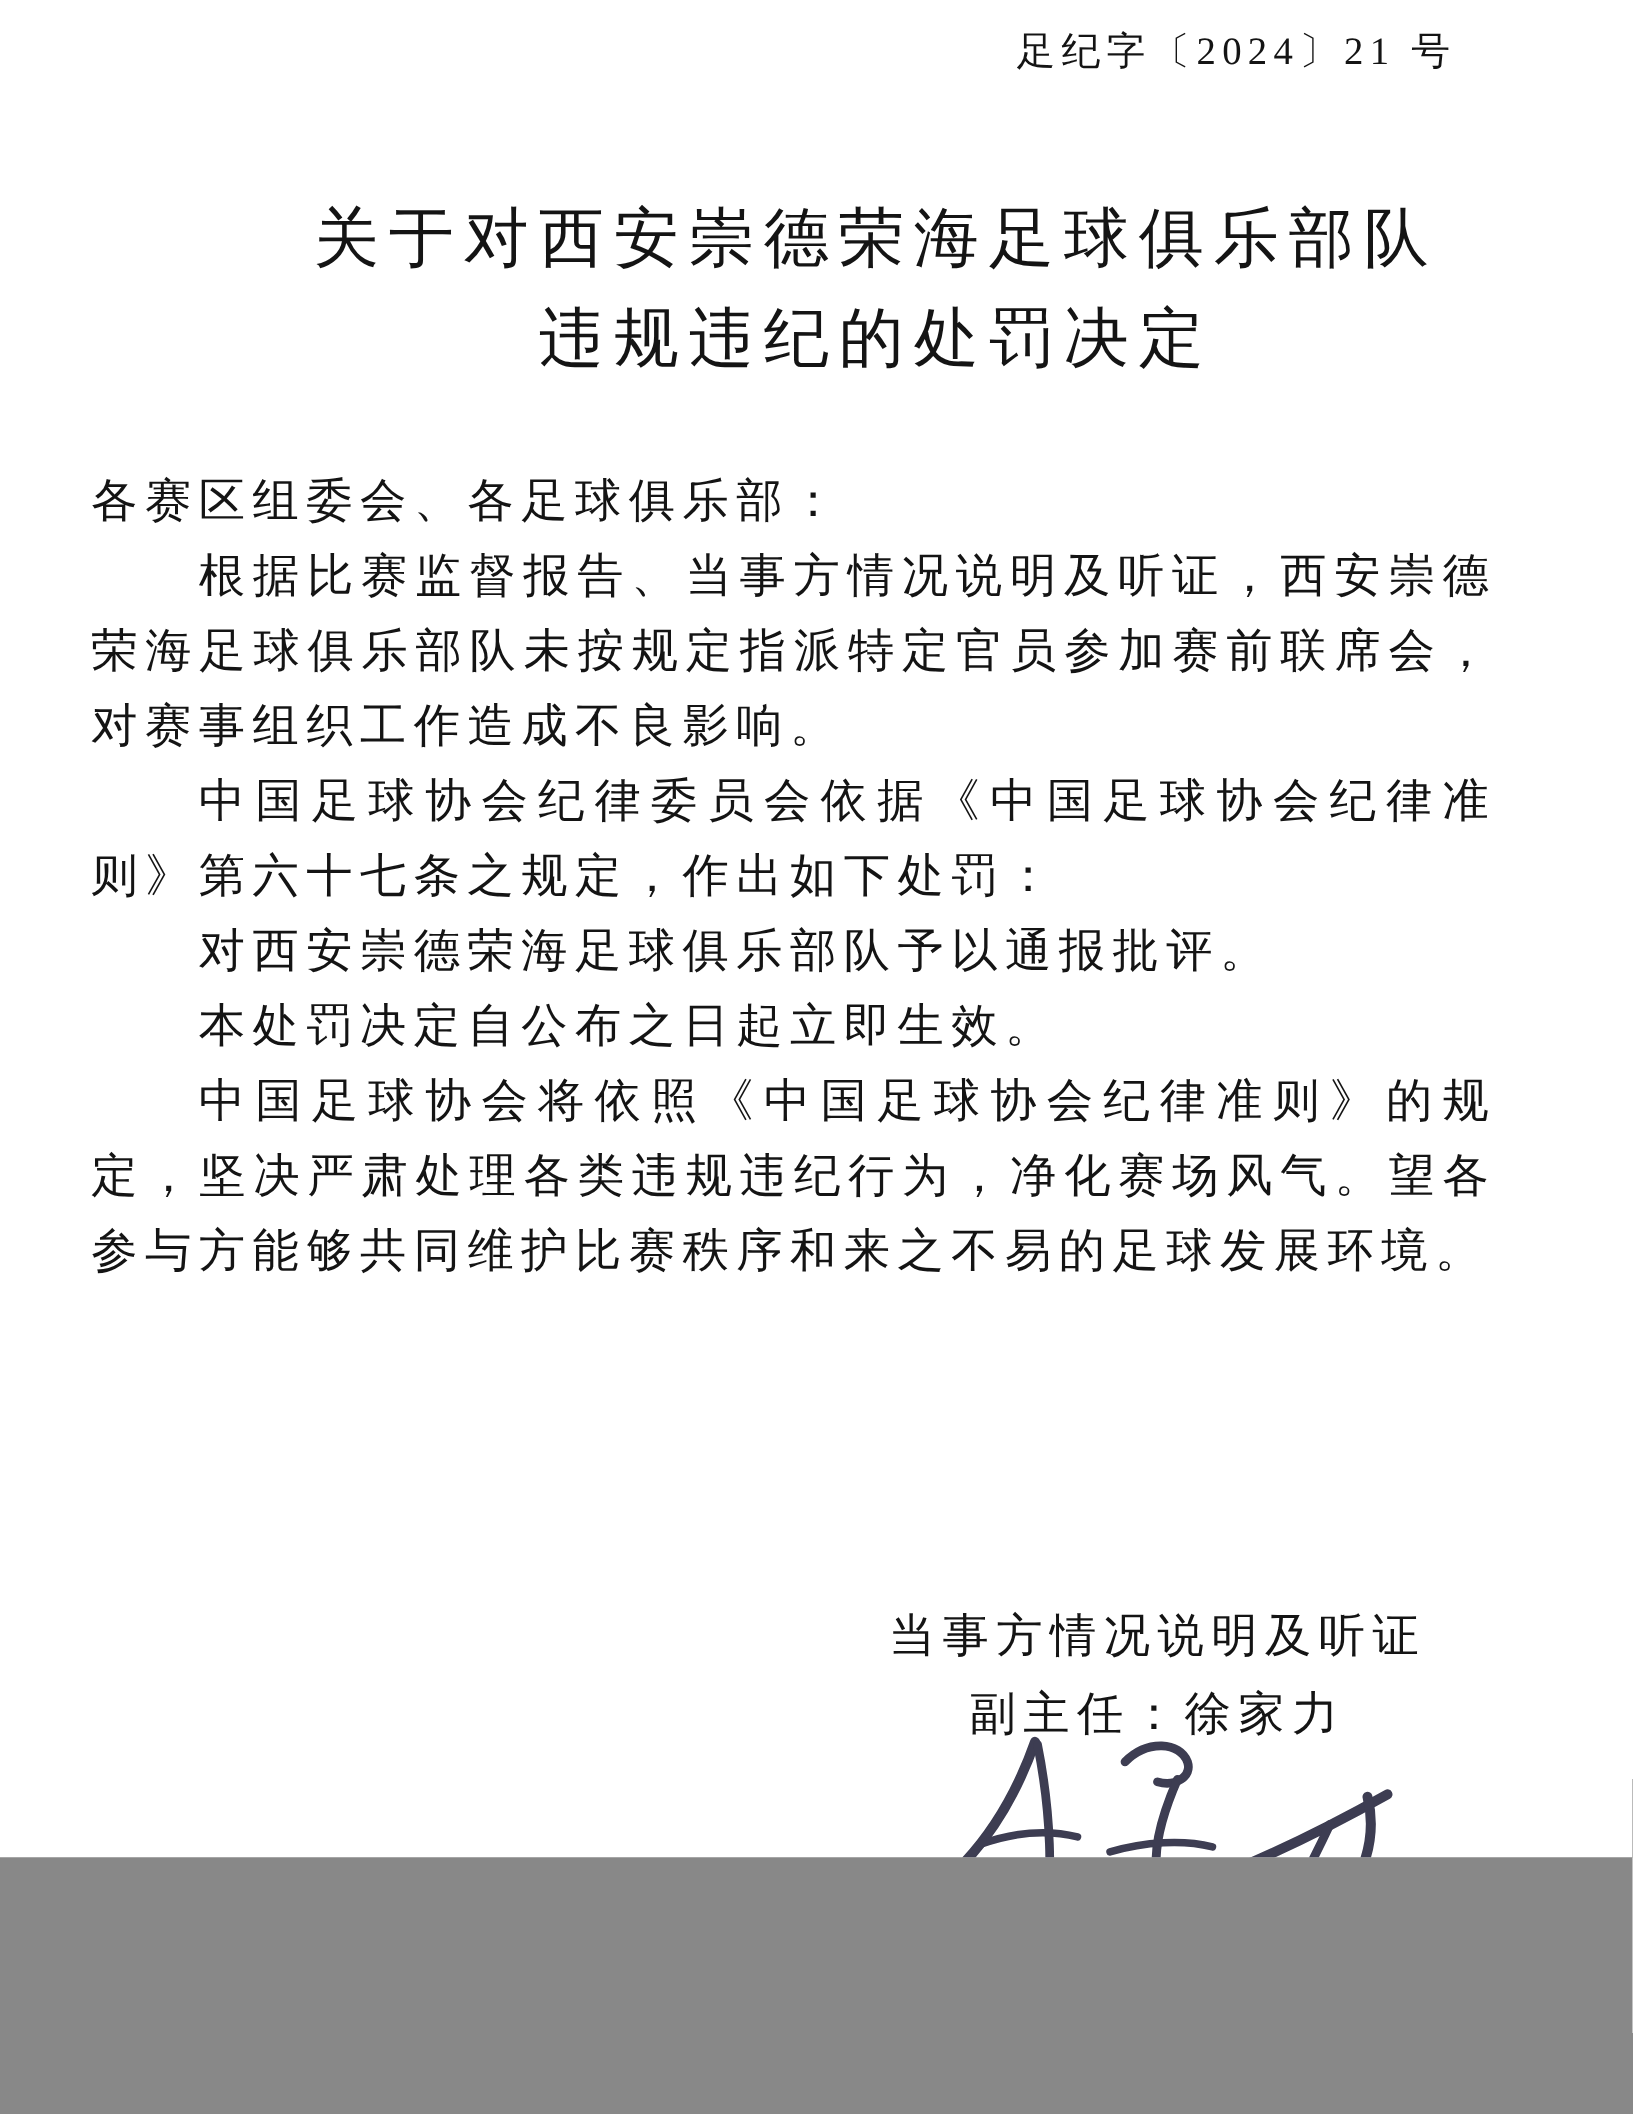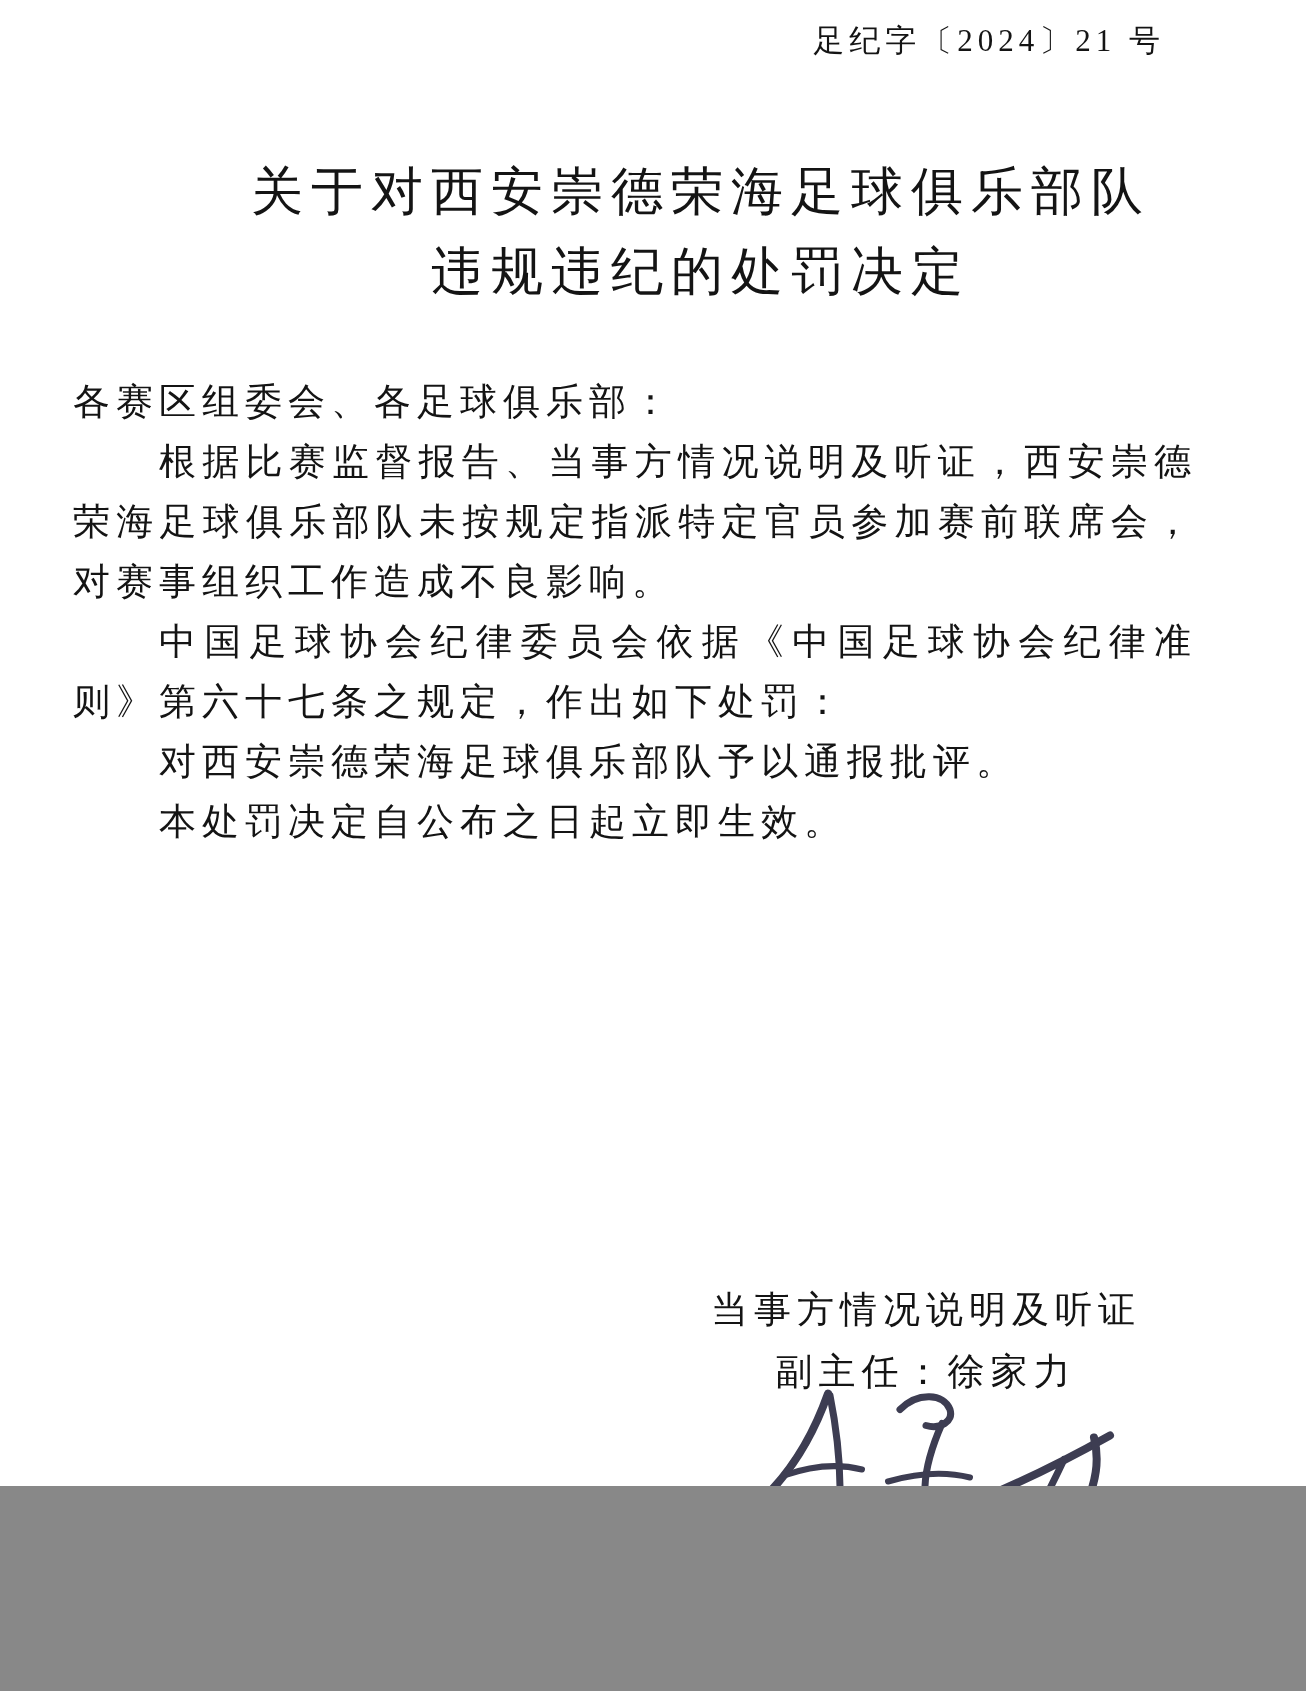--- a/index.html
+++ b/index.html
@@ -103,20 +103,21 @@
     <div>关于对西安崇德荣海足球俱乐部队</div>
     <div>违规违纪的处罚决定</div>
   </div>
 
   <div class="body-block">
     <p class="salutation">各赛区组委会、各足球俱乐部：</p>
     <p class="para">根据比赛监督报告、当事方情况说明及听证，西安崇德荣海足球俱乐部队未按规定指派特定官员参加赛前联席会，对赛事组织工作造成不良影响。</p>
     <p class="para">中国足球协会纪律委员会依据《中国足球协会纪律准则》第六十七条之规定，作出如下处罚：</p>
     <p class="para">对西安崇德荣海足球俱乐部队予以通报批评。</p>
     <p class="para">本处罚决定自公布之日起立即生效。</p>
+    <p class="para">中国足球协会将依照《中国足球协会纪律准则》的规定，坚决严肃处理各类违规违纪行为，净化赛场风气。望各参与方能够共同维护比赛秩序和来之不易的足球发展环境。</p>
   </div>
 
   <div class="signature-block">
     <div>当事方情况说明及听证</div>
     <div class="signer-line">副主任：徐家力</div>
   </div>
 
   <svg class="handwritten-signature" viewBox="0 0 390 185" aria-label="徐家力">
 
     <path class="sig-stroke" stroke-width="8" d="M86,8 C74,42 56,76 30,104"></path>

